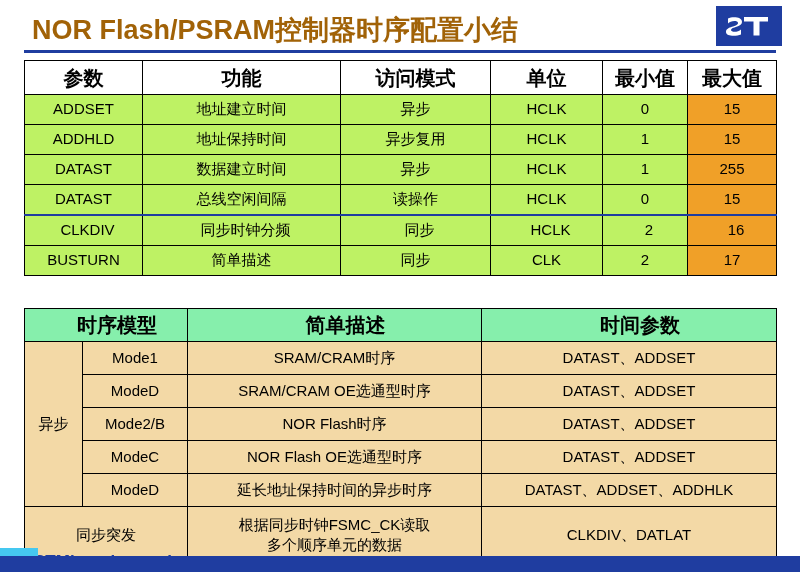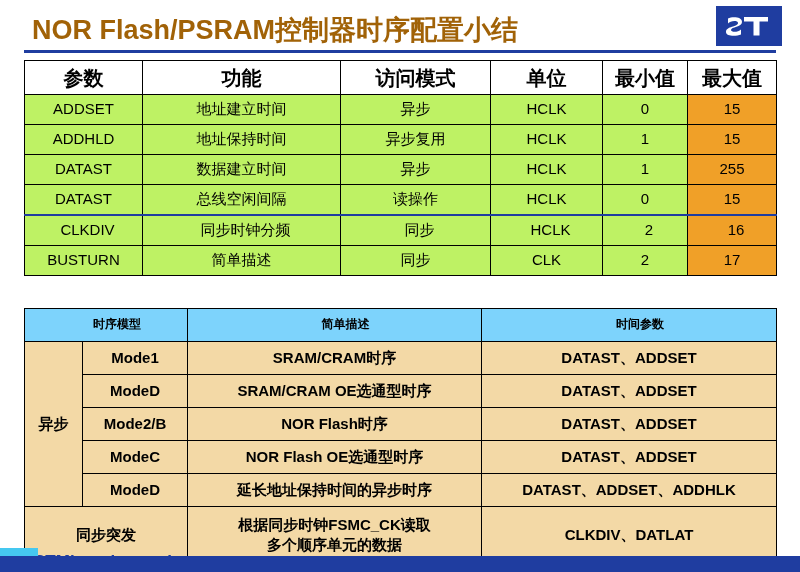--- a/index.html
+++ b/index.html
@@ -90,30 +90,29 @@
     border-top: 2px solid #1f3da0 !important;
     padding-left: 8px;
   }
   #table2 {
     position: absolute;
     left: 24px;
     top: 308px;
     width: 752px;
   }
   #table2 th {
-    background: #7dd3fc;
+    background: #86efac;
     font-weight: bold;
     height: 32px;
-    font-size: 12px;
+    font-size: 20px;
     padding-left: 22px;
   }
   #table2 td {
     background: #f3d9a6;
     height: 32px;
-    font-weight: bold;
   }
   .vlabel {
     width: 58px;
     font-size: 15px;
   }
   .vlabel span {
     display: inline-block;
     line-height: 1.15;
   }
   

